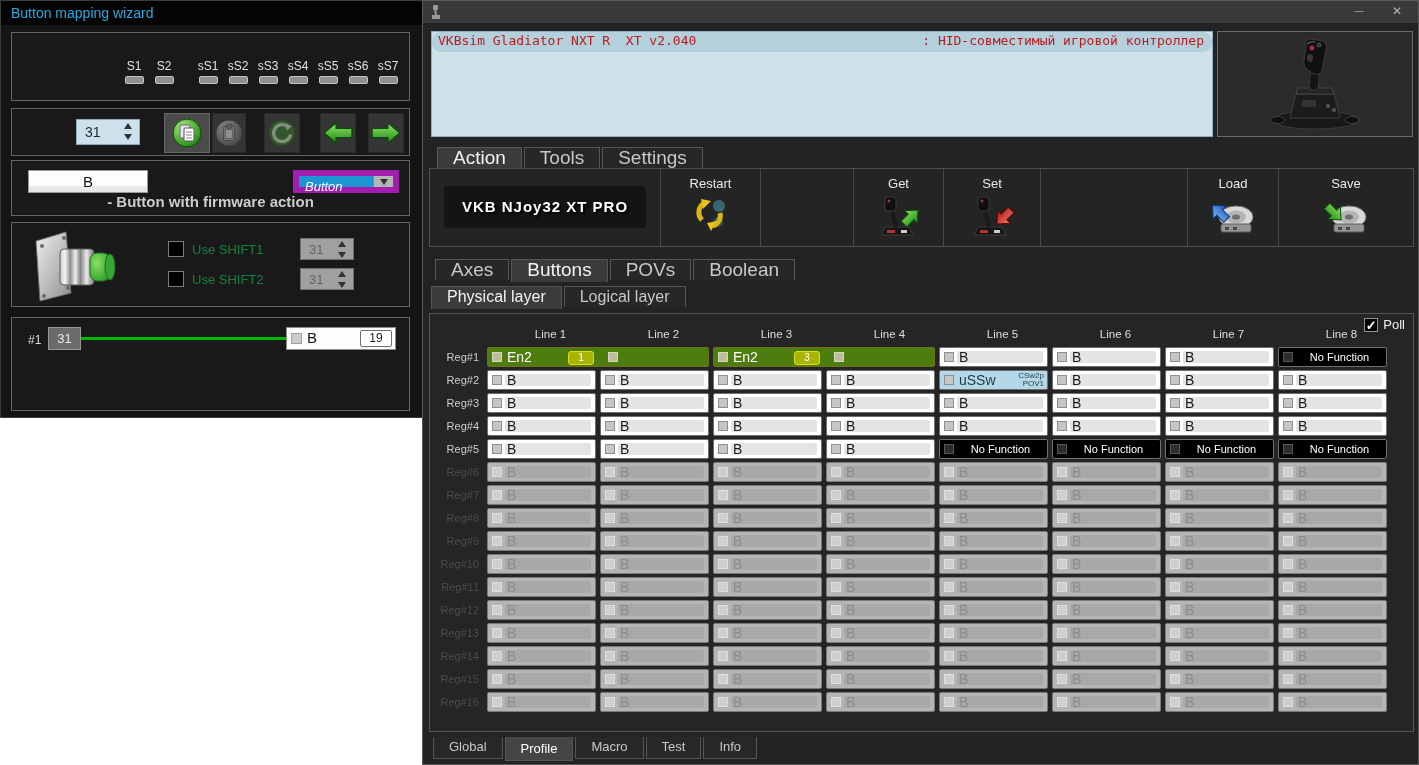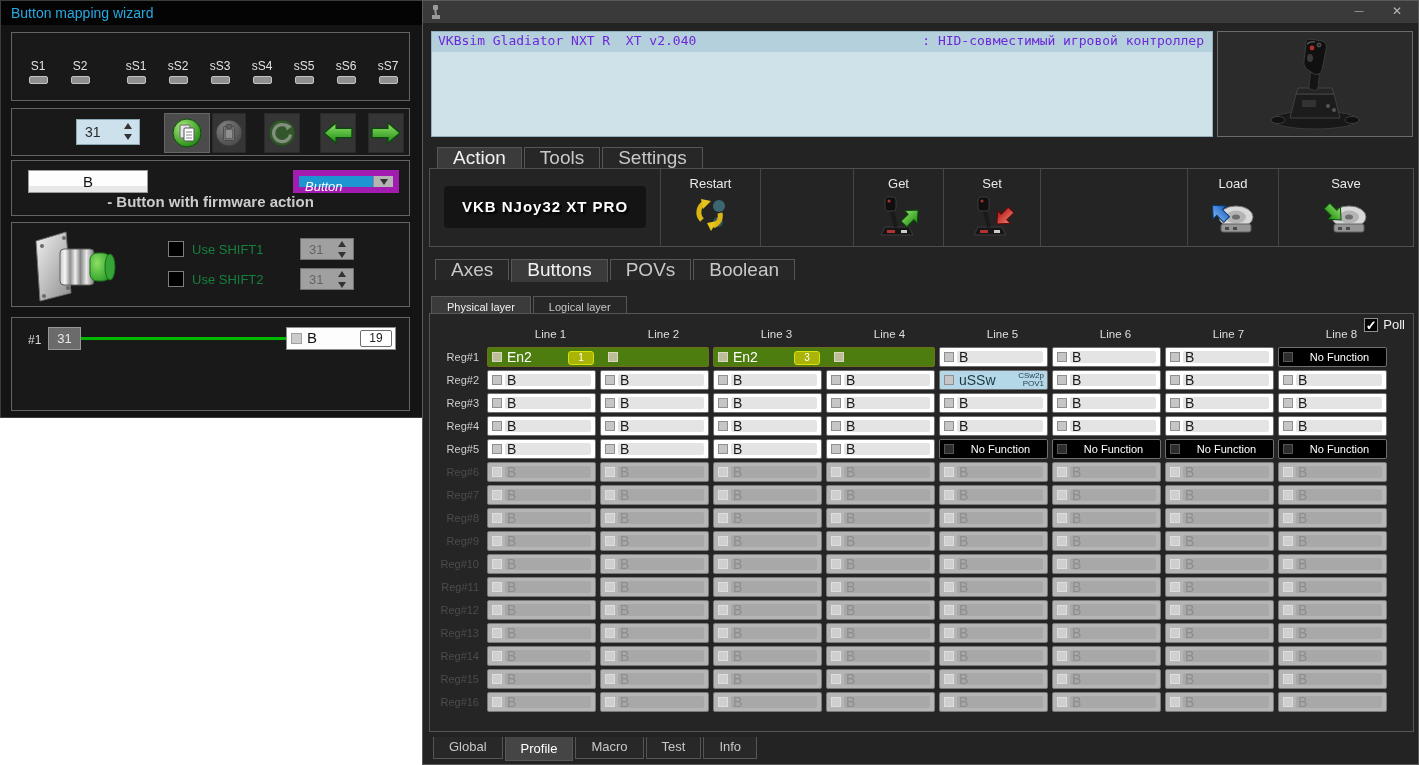--- a/index.html
+++ b/index.html
@@ -8,21 +8,21 @@
 
   
   .win-wizard { position:absolute; left:0; top:0; width:493px; height:418px;
                 background:#141414; border:1px solid #3c3c3c; }
   .wiz-titlebar { position:absolute; left:0; top:0; right:0; height:24px; background:#040404; }
   .wiz-title { position:absolute; left:10px; top:4px; color:#27a9e1; font-size:14px; }
   .wiz-close { position:absolute; right:1px; top:1px; width:30px; height:22px; background:#7d7d7d;
                color:#1c1c1c; font-size:13px; font-weight:bold; text-align:center; line-height:22px; cursor:default; }
   .wpanel { position:absolute; left:10px; background:#191919; border:1px solid #646464; }
   .p1 { top:31px; width:399px; height:69px; }
-  .sgrid { position:absolute; right:8px; top:26px; display:flex; gap:16px; }
+  .sgrid { position:absolute; right:8px; top:26px; display:flex; gap:4px; }
   .sitem { width:26px; text-align:center; }
   .sitem.gapL { margin-left:14px; }
   .slabel { color:#e3e3e3; font-size:12px; }
   .sled { margin:3px auto 0; width:19px; height:8px; background:#8f8f8f;
           border:1px solid #c2c2c2; border-radius:2px; }
   .p2 { top:107px; width:399px; height:48px; }
   .spin { position:absolute; background:#cde1ed; border:1px solid #8da7b7; }
   .spin-main { left:64px; top:10px; width:64px; height:26px; }
   .spin-val { position:absolute; left:8px; top:4px; font-size:14px; color:#2a2a2a; }
   .spin-arrows { position:absolute; right:5px; top:3px; width:10px; }
@@ -72,33 +72,33 @@
   .app-titlebar { position:absolute; left:0; top:0; right:0; height:22px; background:#3a3a3a; }
   .app-title { position:absolute; left:0; right:0; top:3px; text-align:center; color:#cfcfcf; font-size:12px; }
   .app-icon { position:absolute; left:6px; top:3px; }
   .cap-btn { position:absolute; top:0; width:30px; height:22px; color:#b9b9b9; font-size:12px;
              text-align:center; line-height:20px; }
   .cap-min { right:44px; } .cap-close { right:6px; }
 
   .dev-info { position:absolute; left:8px; top:30px; width:782px; height:106px;
               background:#cfe2ea; border:1px solid #93aebc; }
   .dev-line1 { height:20px; background:#b4d0dd; display:flex; justify-content:space-between;
-               font-family:"DejaVu Sans Mono", monospace; font-size:13px; color:#6d28d9;
-               padding:1px 8px 0 6px; white-space:pre; }
+               font-family:"DejaVu Sans Mono", monospace; font-size:13px; color:#b91c1c;
+               padding:1px 8px 0 6px; white-space:pre;border-radius:9px; }
   .joy-panel { position:absolute; left:794px; top:30px; width:196px; height:106px;
                background:#2b2b2b; border:1px solid #6b6b6b; display:flex; align-items:center; justify-content:center; }
 
   .tabs { position:absolute; display:flex; }
   .tab { height:21px; padding:0 15px; background:#272727; border:1px solid #565656; border-bottom:none;
          color:#c8c8c8; font-size:19px; line-height:20px; margin-right:2px; }
   .tab.active { background:#3b3b3b; color:#f2f2f2; height:23px; }
   .tabs1 { left:14px; top:146px; }
   .tabs2 { left:12px; top:258px; }
   .tabs3 { left:8px;  top:285px; }
-  .tabs3 .tab { font-size:11px;margin-top:10px; }
+  .tabs3 .tab { font-size:16px; }
 
   .toolbar { position:absolute; left:6px; top:167px; width:985px; height:79px;
              border:1px solid #4f4f4f; background:#242424; display:flex; }
   .sec { border-right:1px solid #454545; position:relative; flex:none; }
   .sec:last-child { border-right:none; flex:1; }
   .alabel { text-align:center; margin-top:7px; color:#eaeaea; font-size:13px; }
   .aicon { display:flex; justify-content:center; margin-top:2px; }
   .nameplate { margin:17px auto 0; width:202px; height:42px; background:#141414; border-radius:4px;
                color:#fff; font-size:15px; font-weight:bold; letter-spacing:1px; text-align:center;
                line-height:42px; text-shadow:2px 2px 2px #000; }

